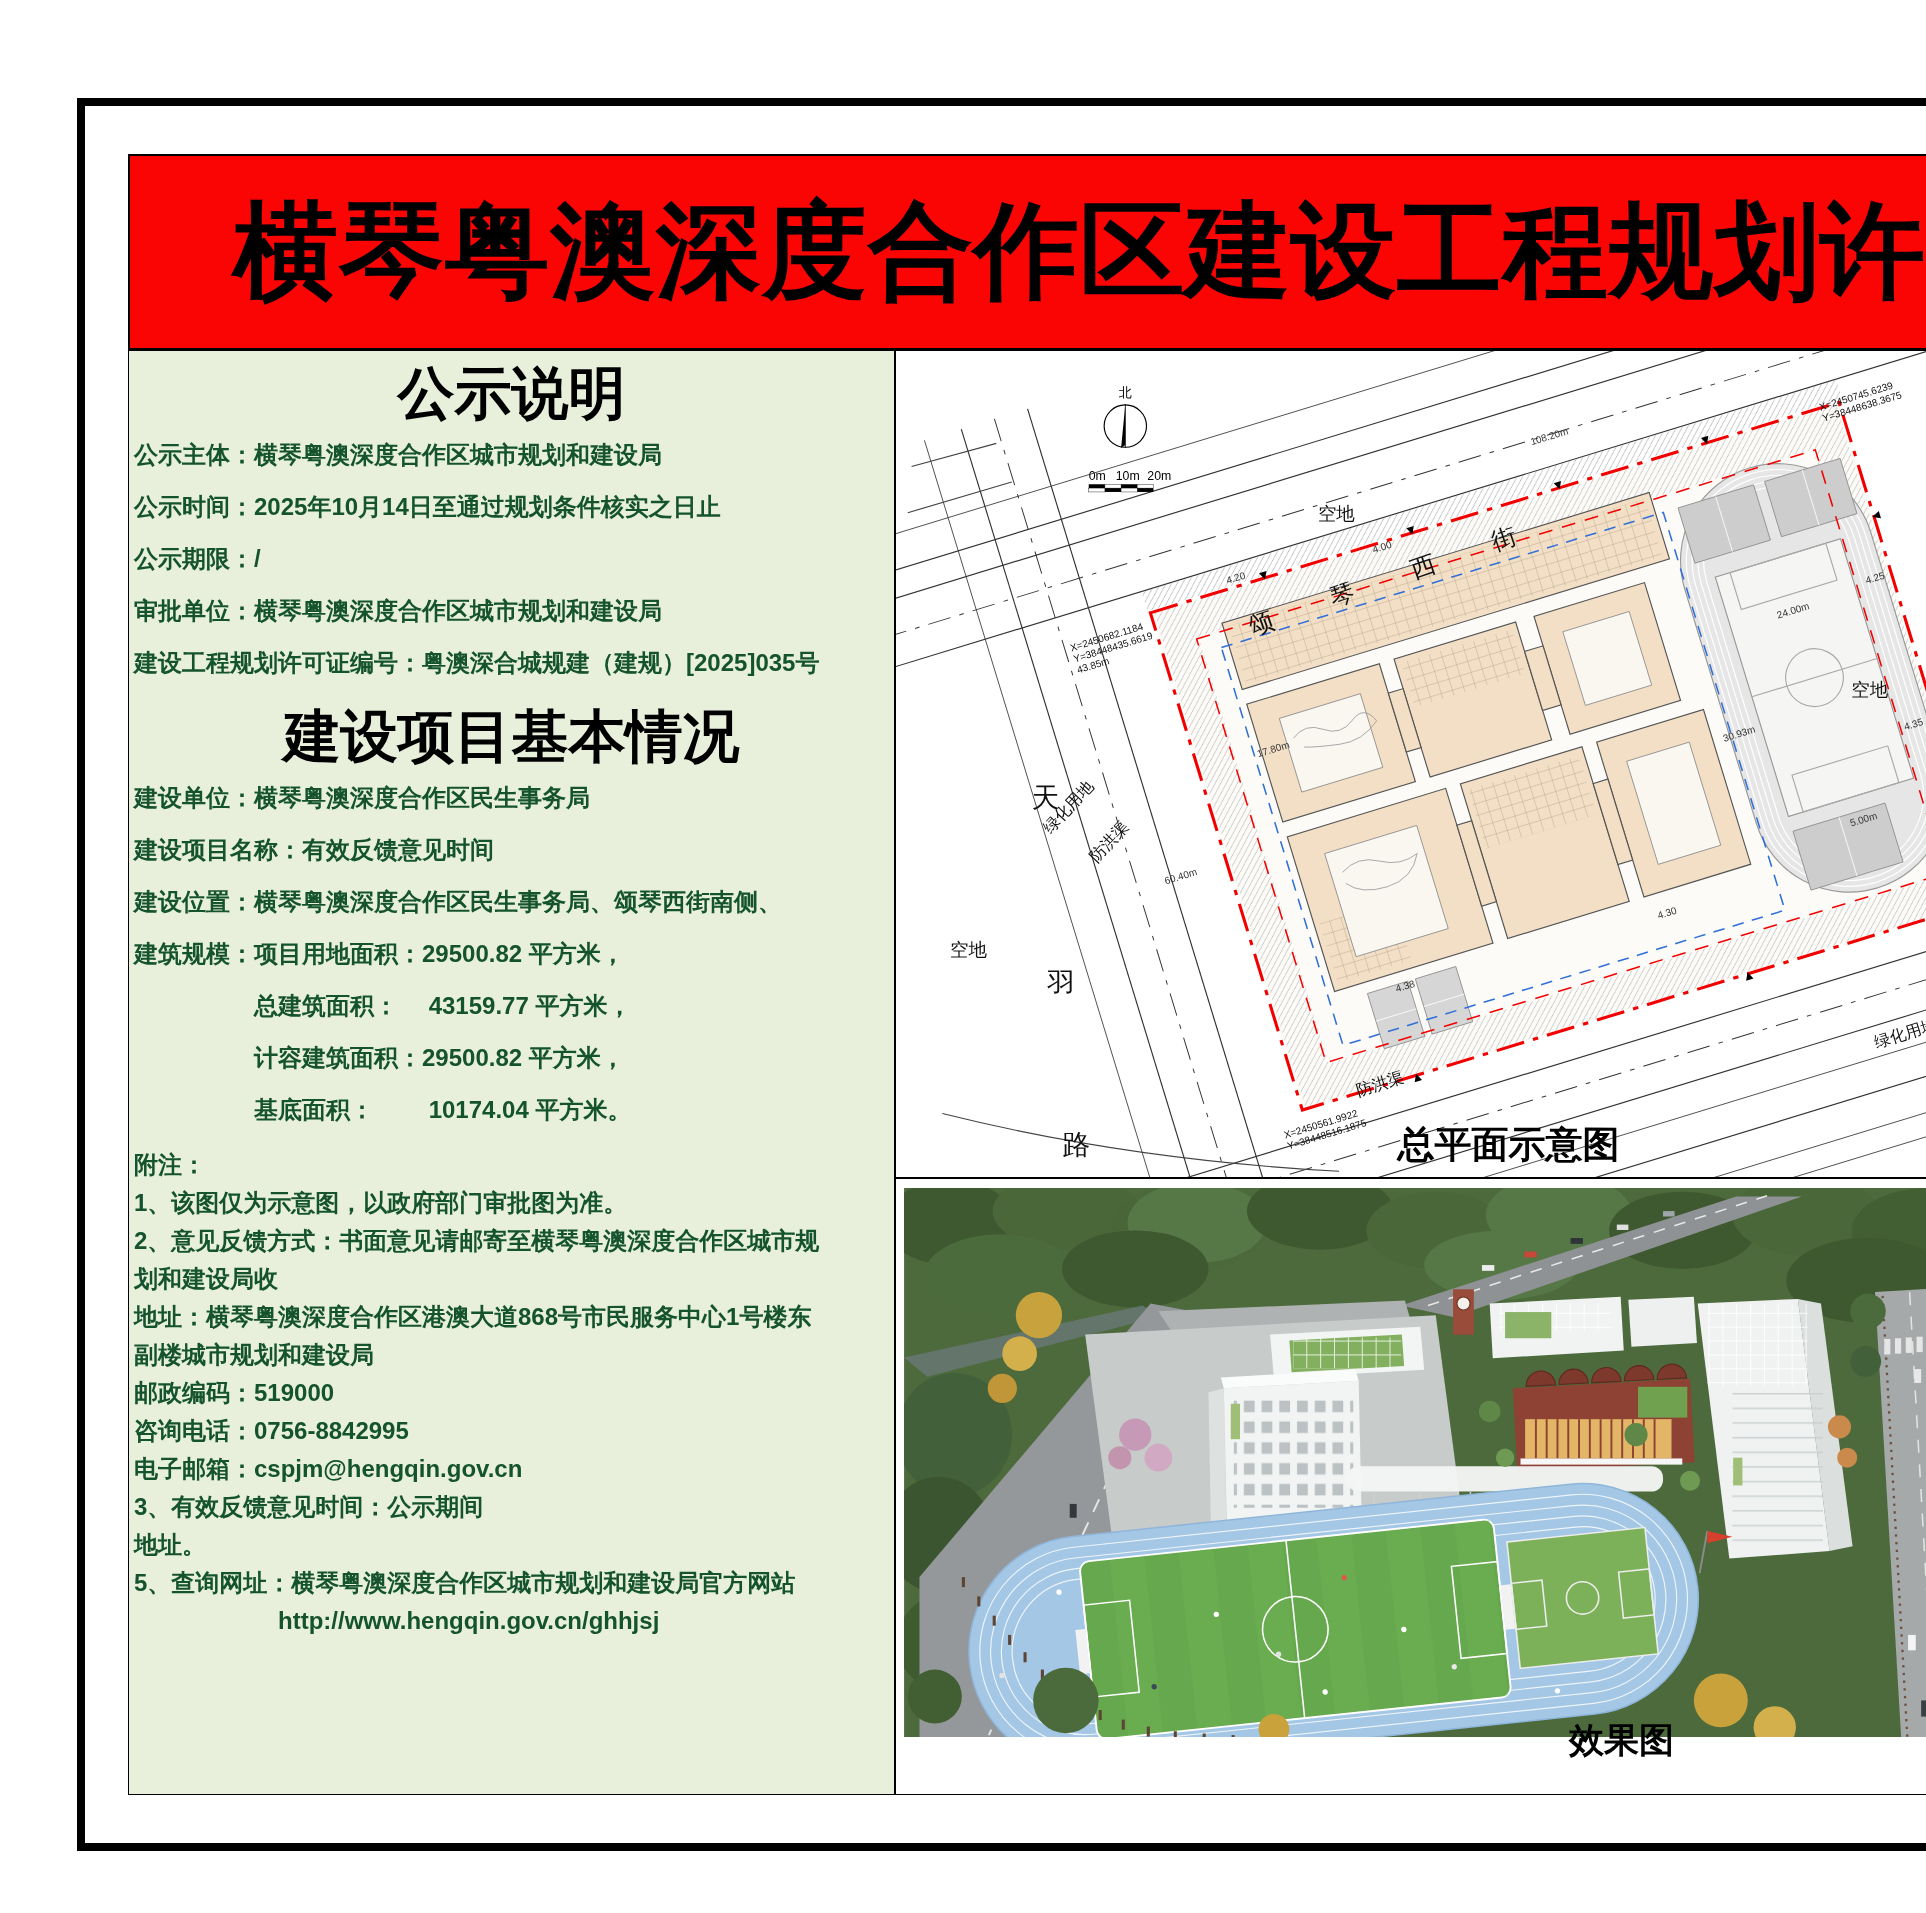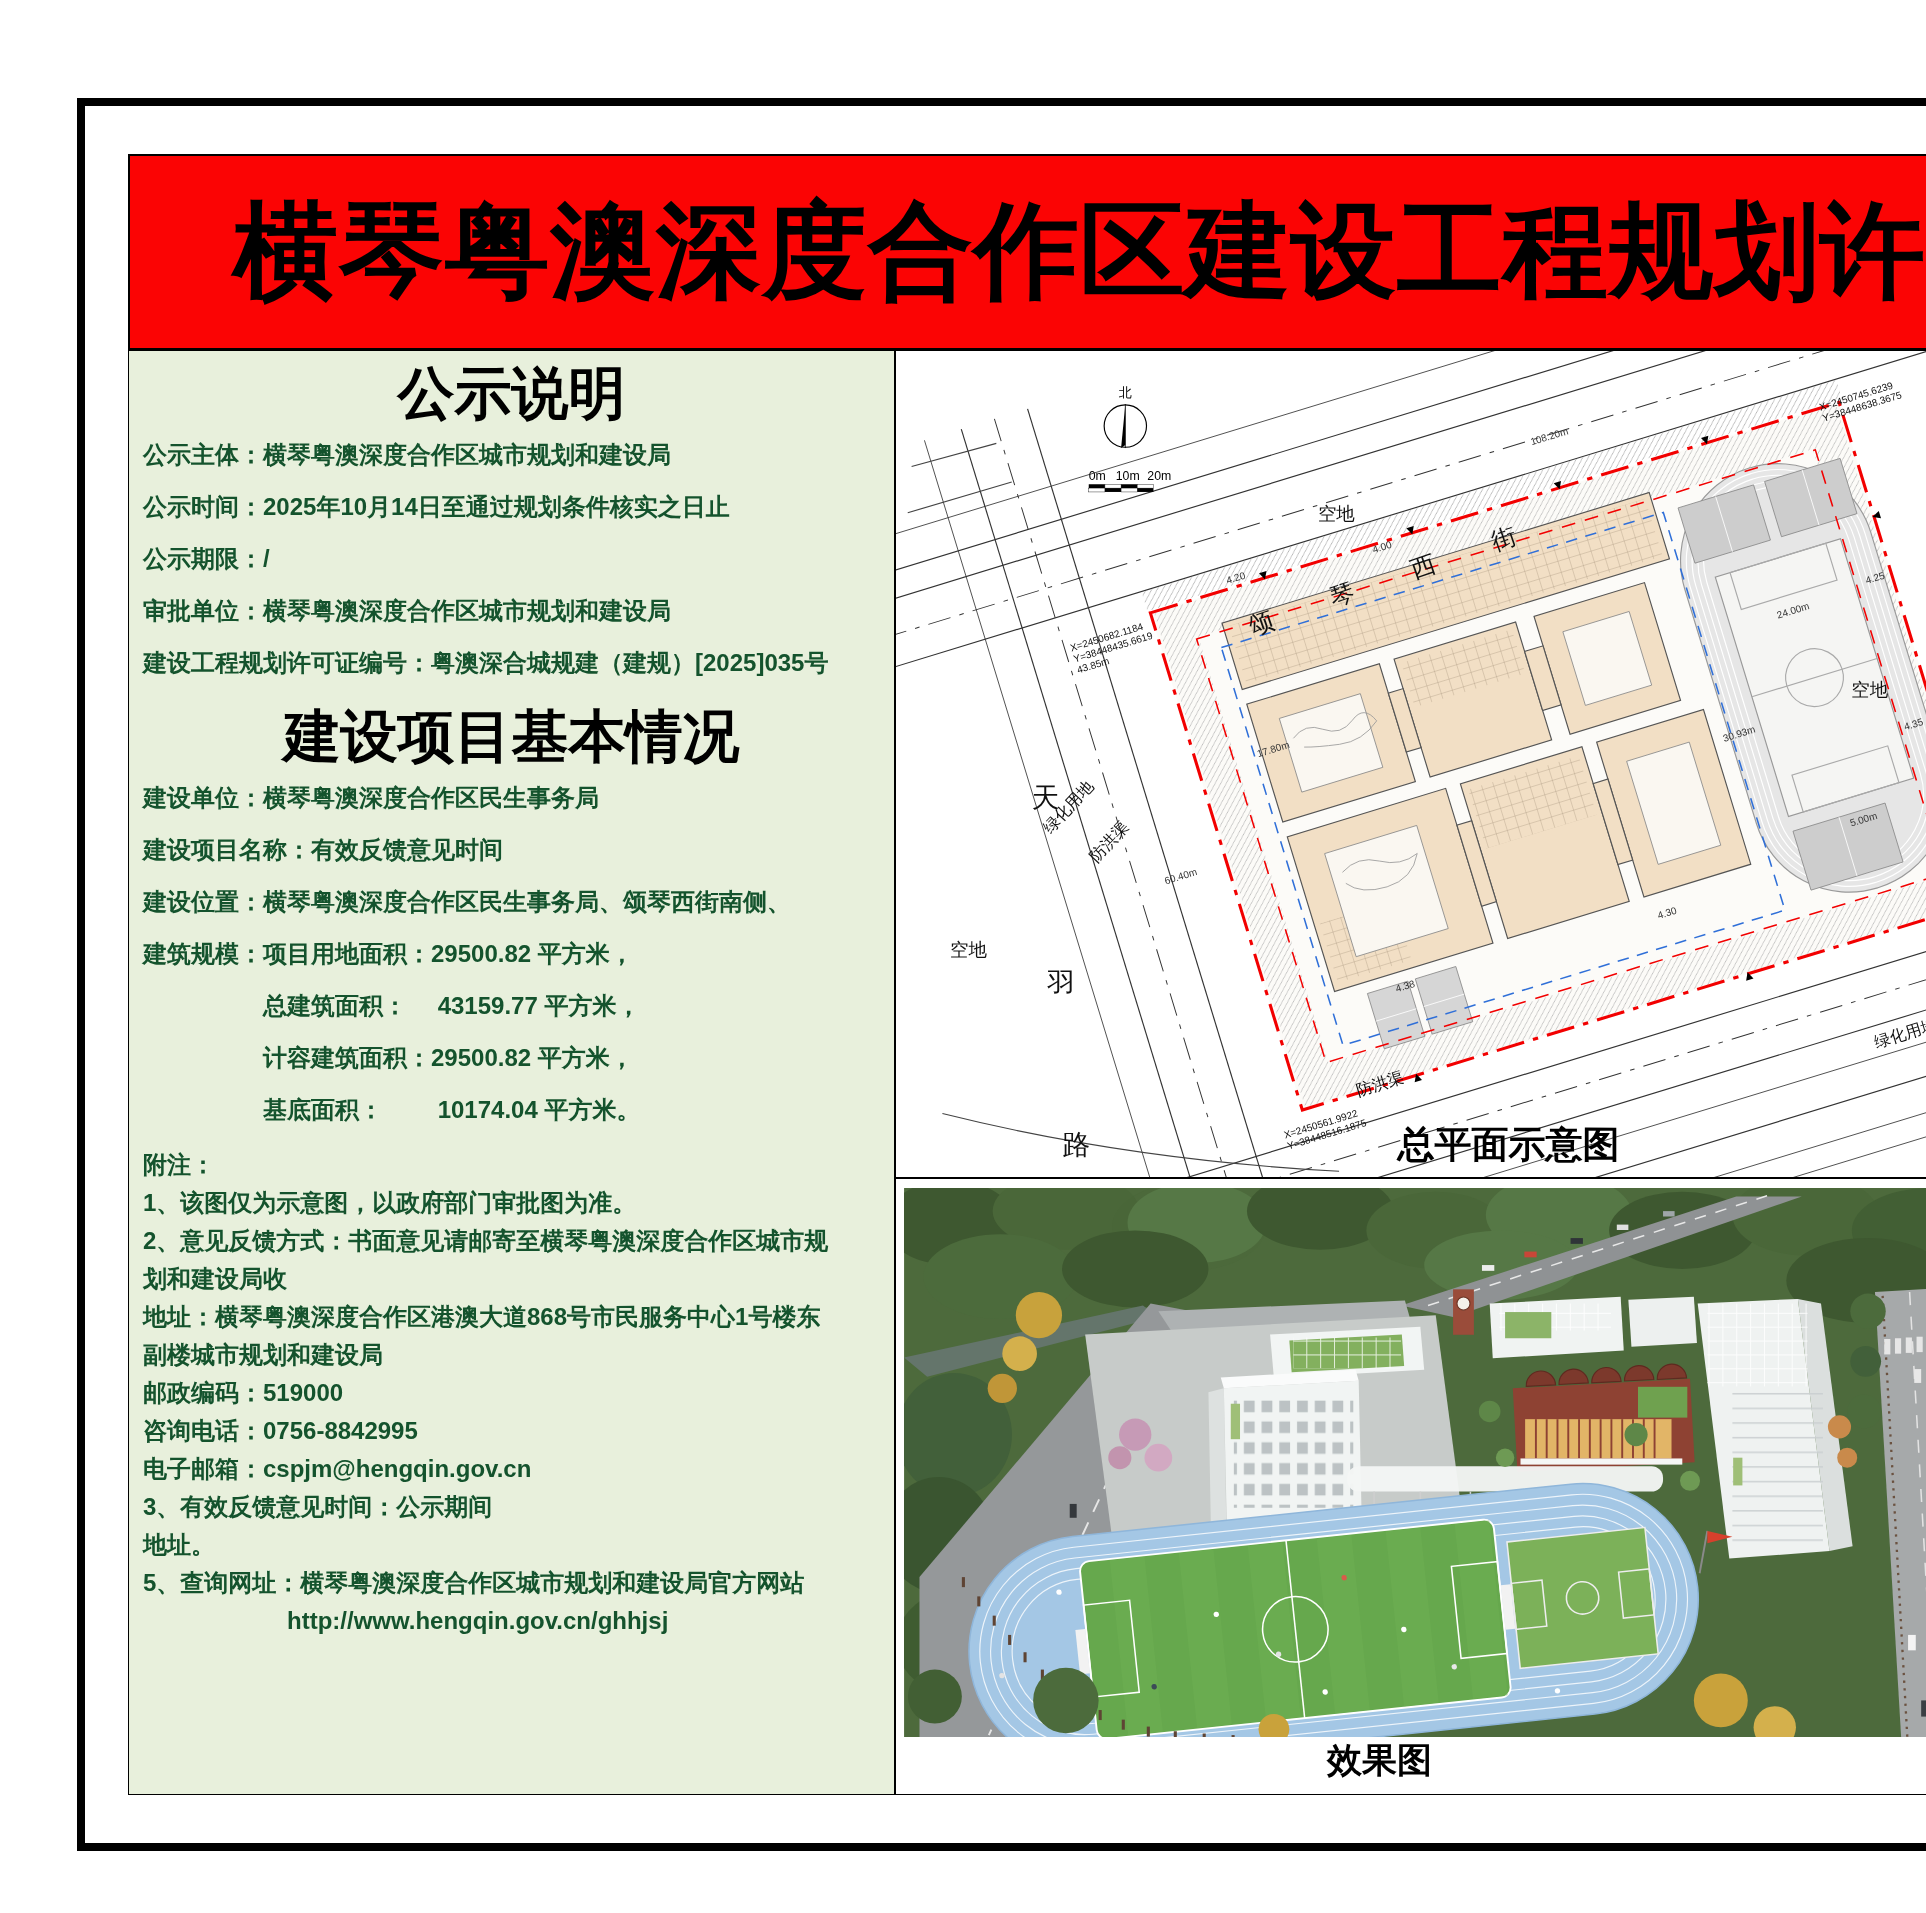--- a/index.html
+++ b/index.html
@@ -9,39 +9,39 @@
          border:8.5px solid #000;box-sizing:border-box;}
   
   .banner{position:absolute;left:128px;top:154px;width:2432px;height:196px;
           background:#FB0404;border:2.3px solid #000;box-sizing:border-box;
           display:flex;align-items:center;justify-content:center;}
   .banner h1{margin:0;font-family:"Liberation Serif","DejaVu Serif",serif;
              font-size:105px;font-weight:bold;color:#000;letter-spacing:0.8px;white-space:nowrap;}
   
   .left-panel{position:absolute;left:128px;top:350px;width:767px;height:1445px;
               background:#E8F0DC;border:1.9px solid #000;box-sizing:border-box;
-              padding:0 14px;overflow:hidden;}
+              padding:0 5px;overflow:hidden;}
   .left-panel h2{font-size:57px;line-height:64px;text-align:center;font-weight:bold;
                  margin:9.6px 0 4.6px 0;color:#000;}
   .left-panel h2.second{margin-top:14.6px;}
   .line{font-size:24px;font-weight:bold;color:#14532d;line-height:52px;height:52px;
         white-space:pre;overflow:visible;}
   .notes{margin-top:10px;}
   .notes .line{line-height:38px;height:38px;}
   
   .right-panel{position:absolute;left:895px;top:350px;width:1665px;height:1445px;
                background:#fff;border:1.9px solid #000;box-sizing:border-box;}
   .plan-area{position:absolute;left:0;top:0;width:1661px;height:828px;
              border-bottom:2.3px solid #000;box-sizing:border-box;overflow:hidden;}
   .plan-area svg{position:absolute;left:0;top:0;}
   .plan-caption{position:absolute;left:439px;top:769px;width:347px;text-align:center;
                 font-size:37px;font-weight:bold;color:#000;}
   .render-area{position:absolute;left:0;top:828px;width:1661px;height:613px;overflow:hidden;}
   .render-area svg{position:absolute;left:7.7px;top:8.5px;}
-  .render-caption{position:absolute;left:431px;top:558px;width:347px;text-align:left;
+  .render-caption{position:absolute;left:431px;top:538px;width:347px;text-align:right;
                   font-size:35px;font-weight:bold;color:#000;}
   text{font-family:"Liberation Sans","DejaVu Sans",sans-serif;}
 </style>
 </head>
 <body>
 
 <div class="page">
   <div class="frame"></div>
 
   <div class="banner">

